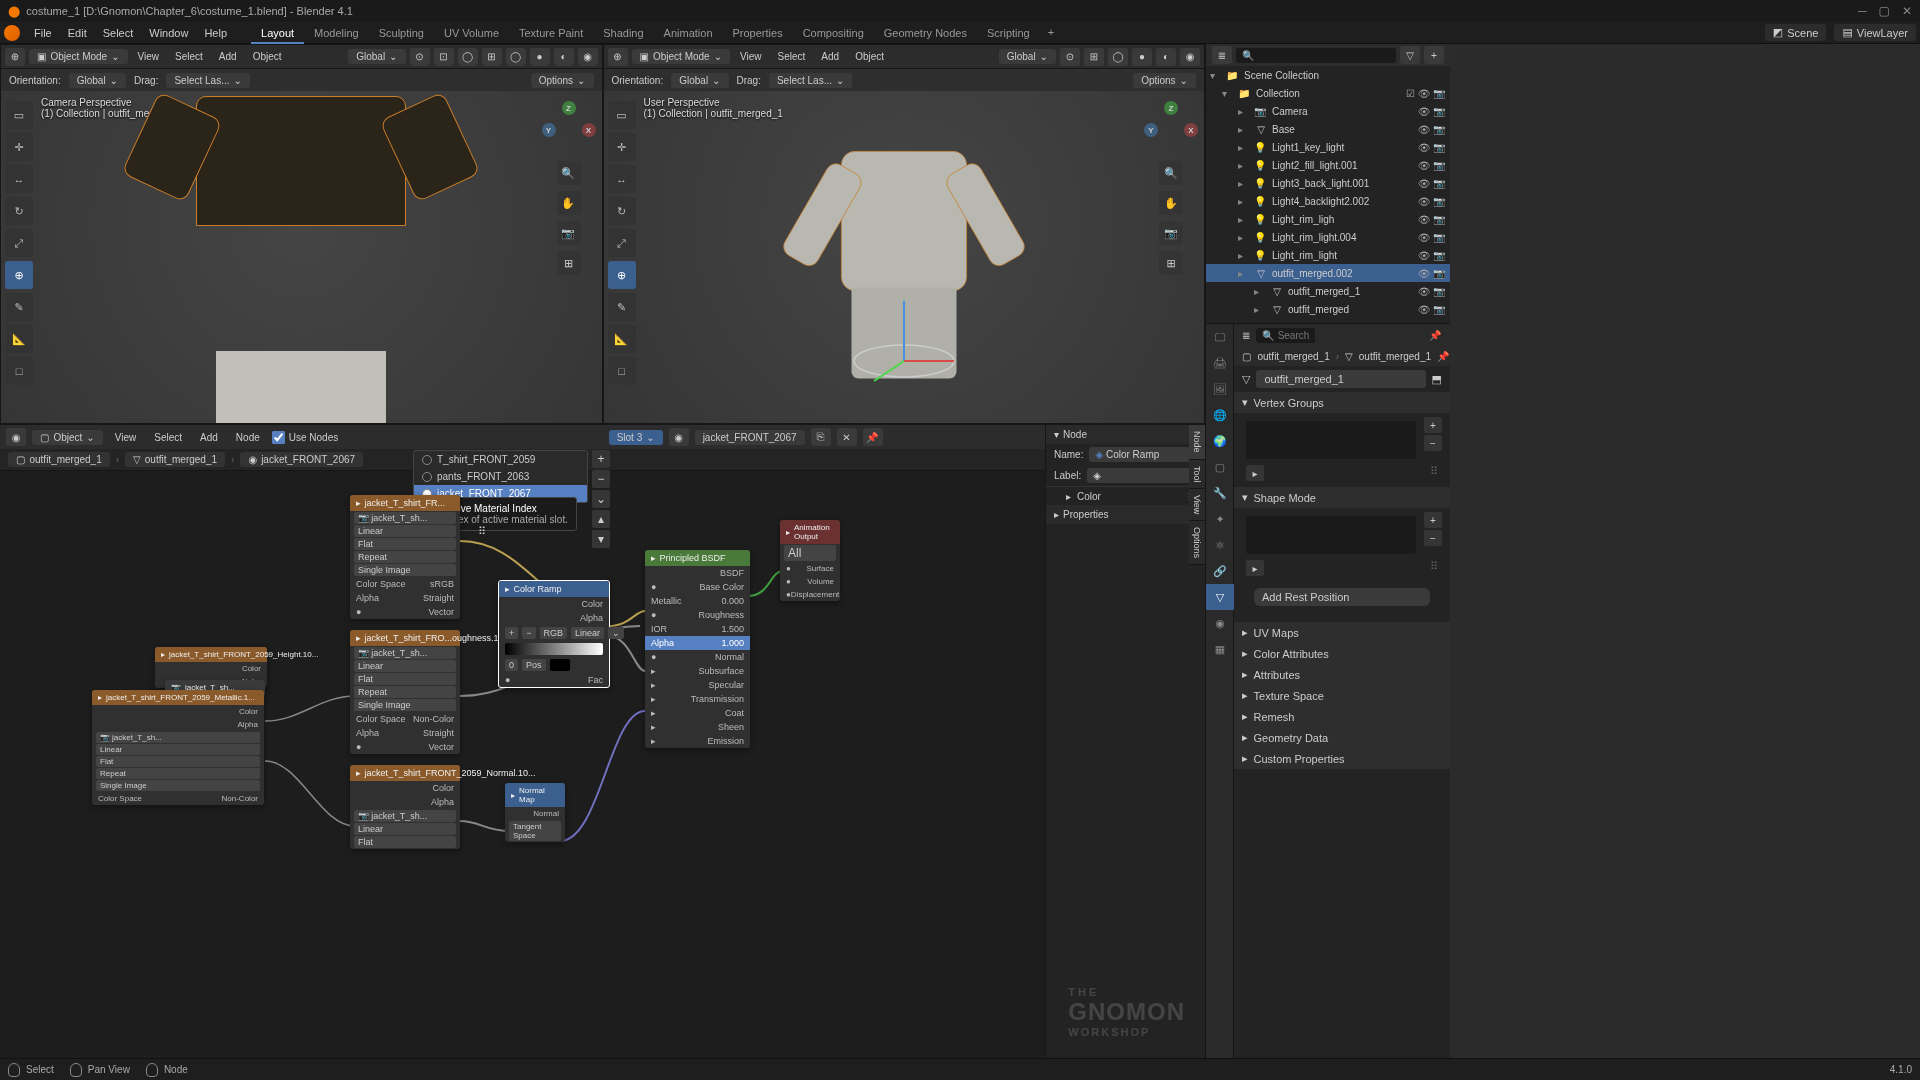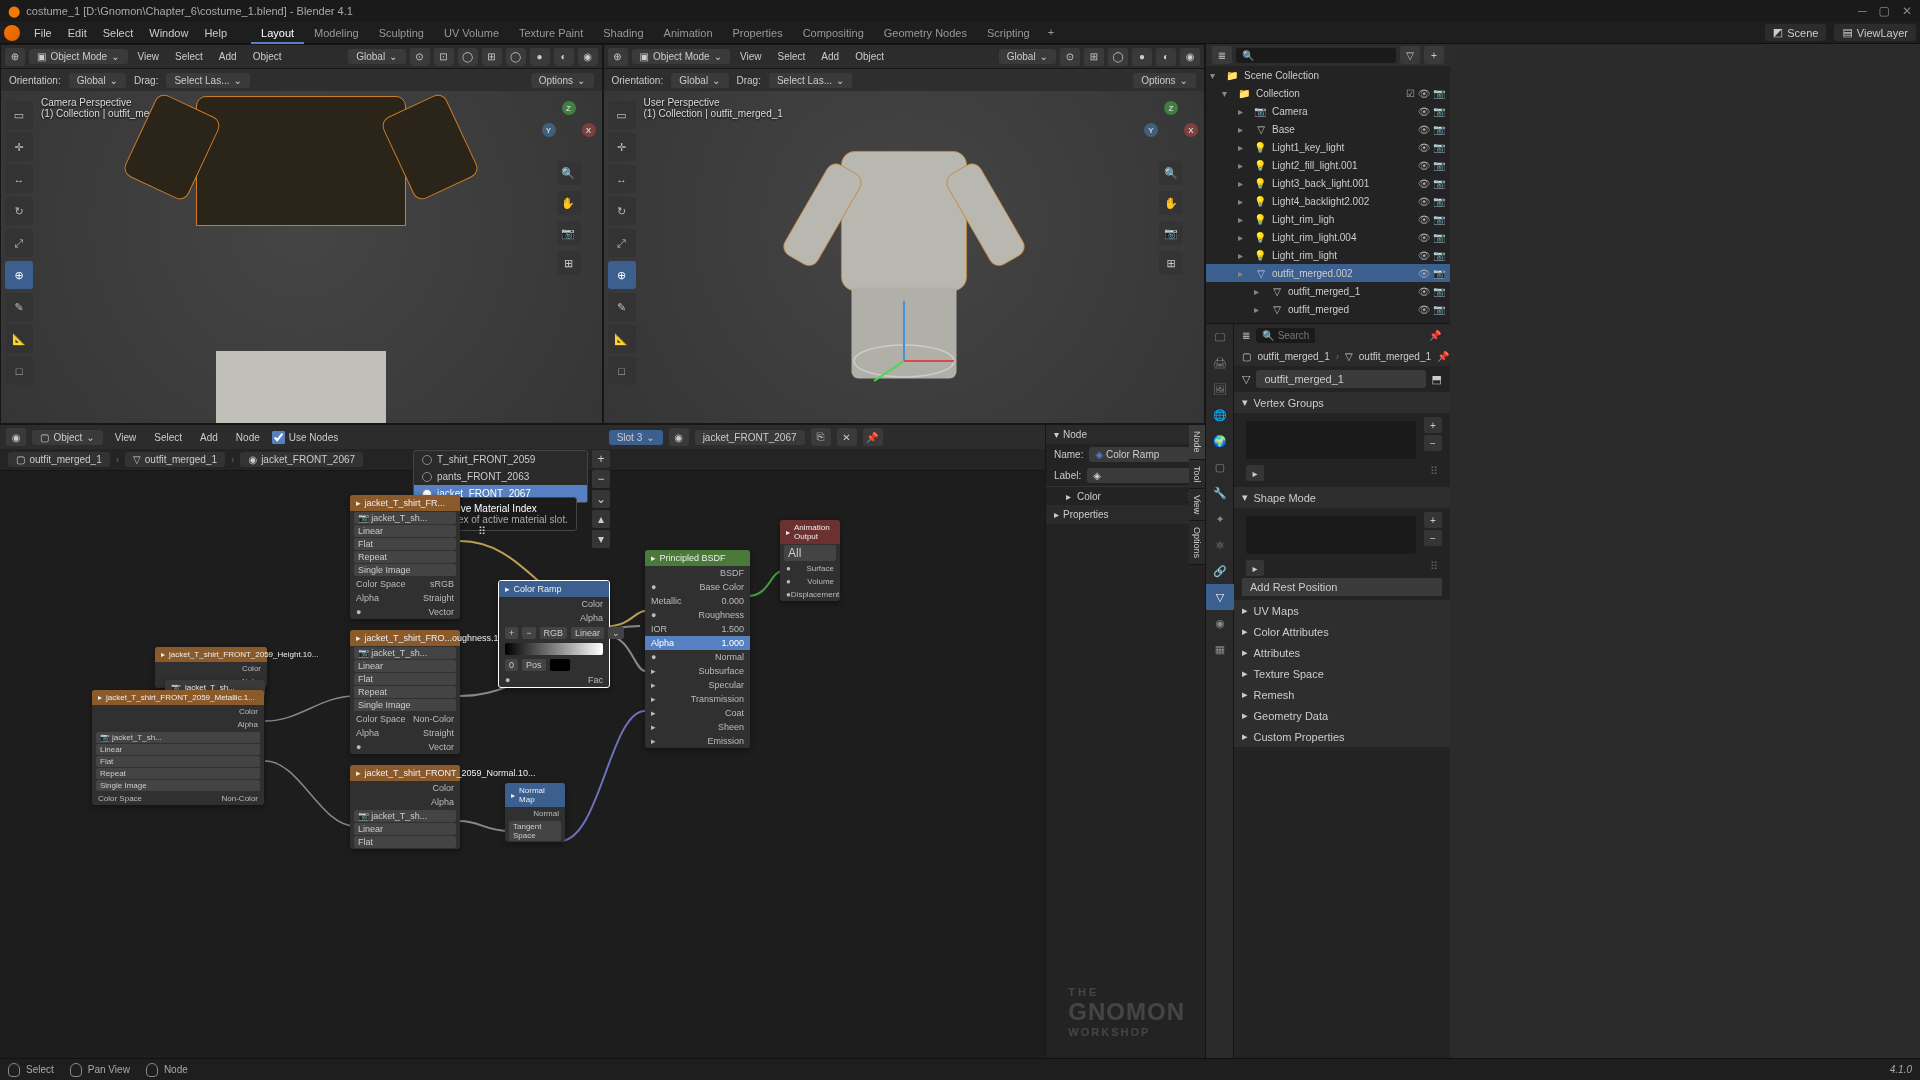--- a/index.html
+++ b/index.html
@@ -115,27 +115,27 @@
 .prop-tab.active { background:#3b5f8f; color:#fff; }
 .prop-content { flex:1; padding:0; overflow-y:auto; }
 .prop-crumb { padding:4px 8px; background:#2a2a2a; display:flex; align-items:center; gap:6px; font-size:10px; justify-content:space-between; }
 .prop-name-row { padding:4px 8px; display:flex; align-items:center; gap:6px; }
 .prop-name-field { flex:1; background:#3a3a3a; padding:3px 8px; border-radius:3px; }
 .panel-header { padding:4px 8px; background:#2e2e2e; display:flex; align-items:center; gap:6px; cursor:pointer; }
 .panel-body { padding:4px 8px; background:#232323; }
 .empty-list { background:#1a1a1a; height:38px; border-radius:3px; margin:4px; }
 .panel-nav { display:flex; gap:2px; margin:2px 4px; }
 .panel-nav-btn { background:#353535; width:18px; height:16px; border-radius:2px; display:flex; align-items:center; justify-content:center; font-size:10px; }
-.add-rest-btn { background:#3a3a3a; padding:3px 8px; border-radius:1px; margin:0; text-align:left; }
+.add-rest-btn { background:#3a3a3a; padding:3px 8px; border-radius:6px; margin:12px; text-align:left; }
 
 
 .statusbar { height:22px; background:#1e1e1e; display:flex; align-items:center; padding:0 8px; gap:16px; font-size:10px; color:#aaa; border-top:1px solid #111; }
 .status-item { display:flex; align-items:center; gap:6px; }
 .mouse-icon { width:12px; height:14px; border:1px solid #888; border-radius:6px 6px 4px 4px; }
-.statusbar-right { margin-left:auto;font-style:italic; }
+.statusbar-right { margin-left:auto; }
 
 
 .watermark { position:absolute; right:20px; bottom:20px; opacity:0.15; color:#fff; font-size:24px; font-weight:bold; letter-spacing:1px; }
 
 .pin-icon { color:#888; }
 
 svg.node-wires { position:absolute; top:46px; left:0; }
 </style>
 </head>
 <body>

